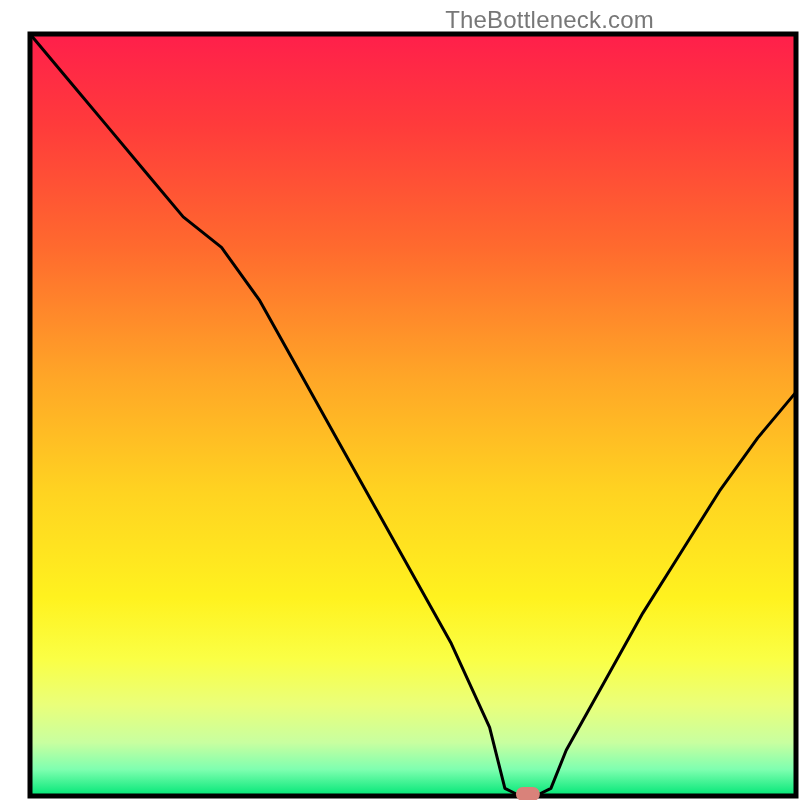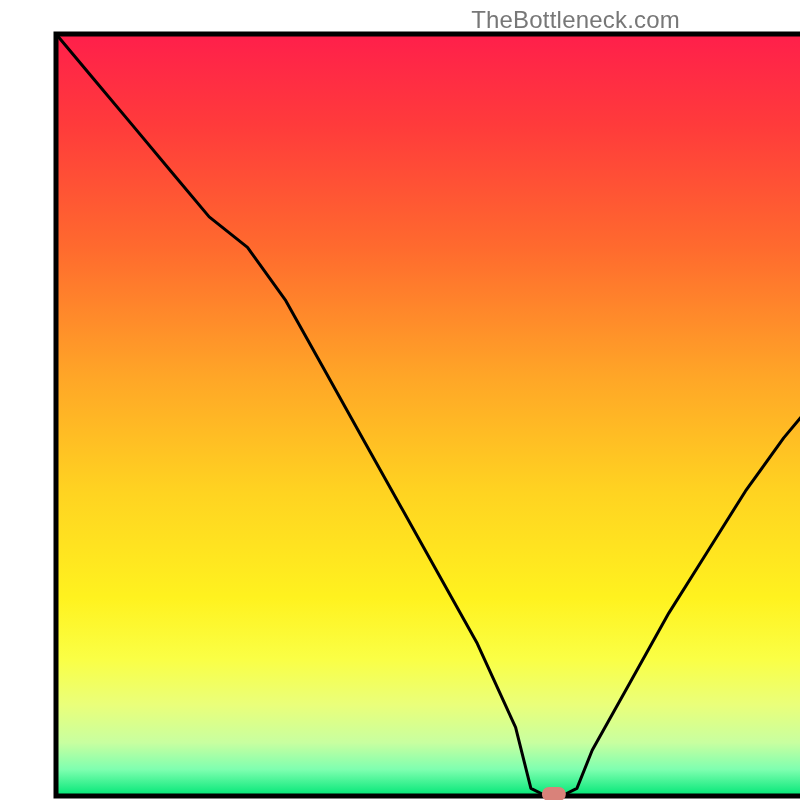--- a/index.html
+++ b/index.html
@@ -7,21 +7,20 @@
     padding: 0;
     width: 800px;
     height: 800px;
     background: #ffffff;
     font-family: Arial, Helvetica, sans-serif;
   }
   .chart-container {
     position: relative;
     width: 668px;
     height: 800px;
-    margin-left: 26px;
   }
   .watermark {
     position: absolute;
     top: 6px;
     right: 14px;
     color: #777;
     font-size: 24px;
     font-weight: 500;
     letter-spacing: 0.2px;
     user-select: none;

